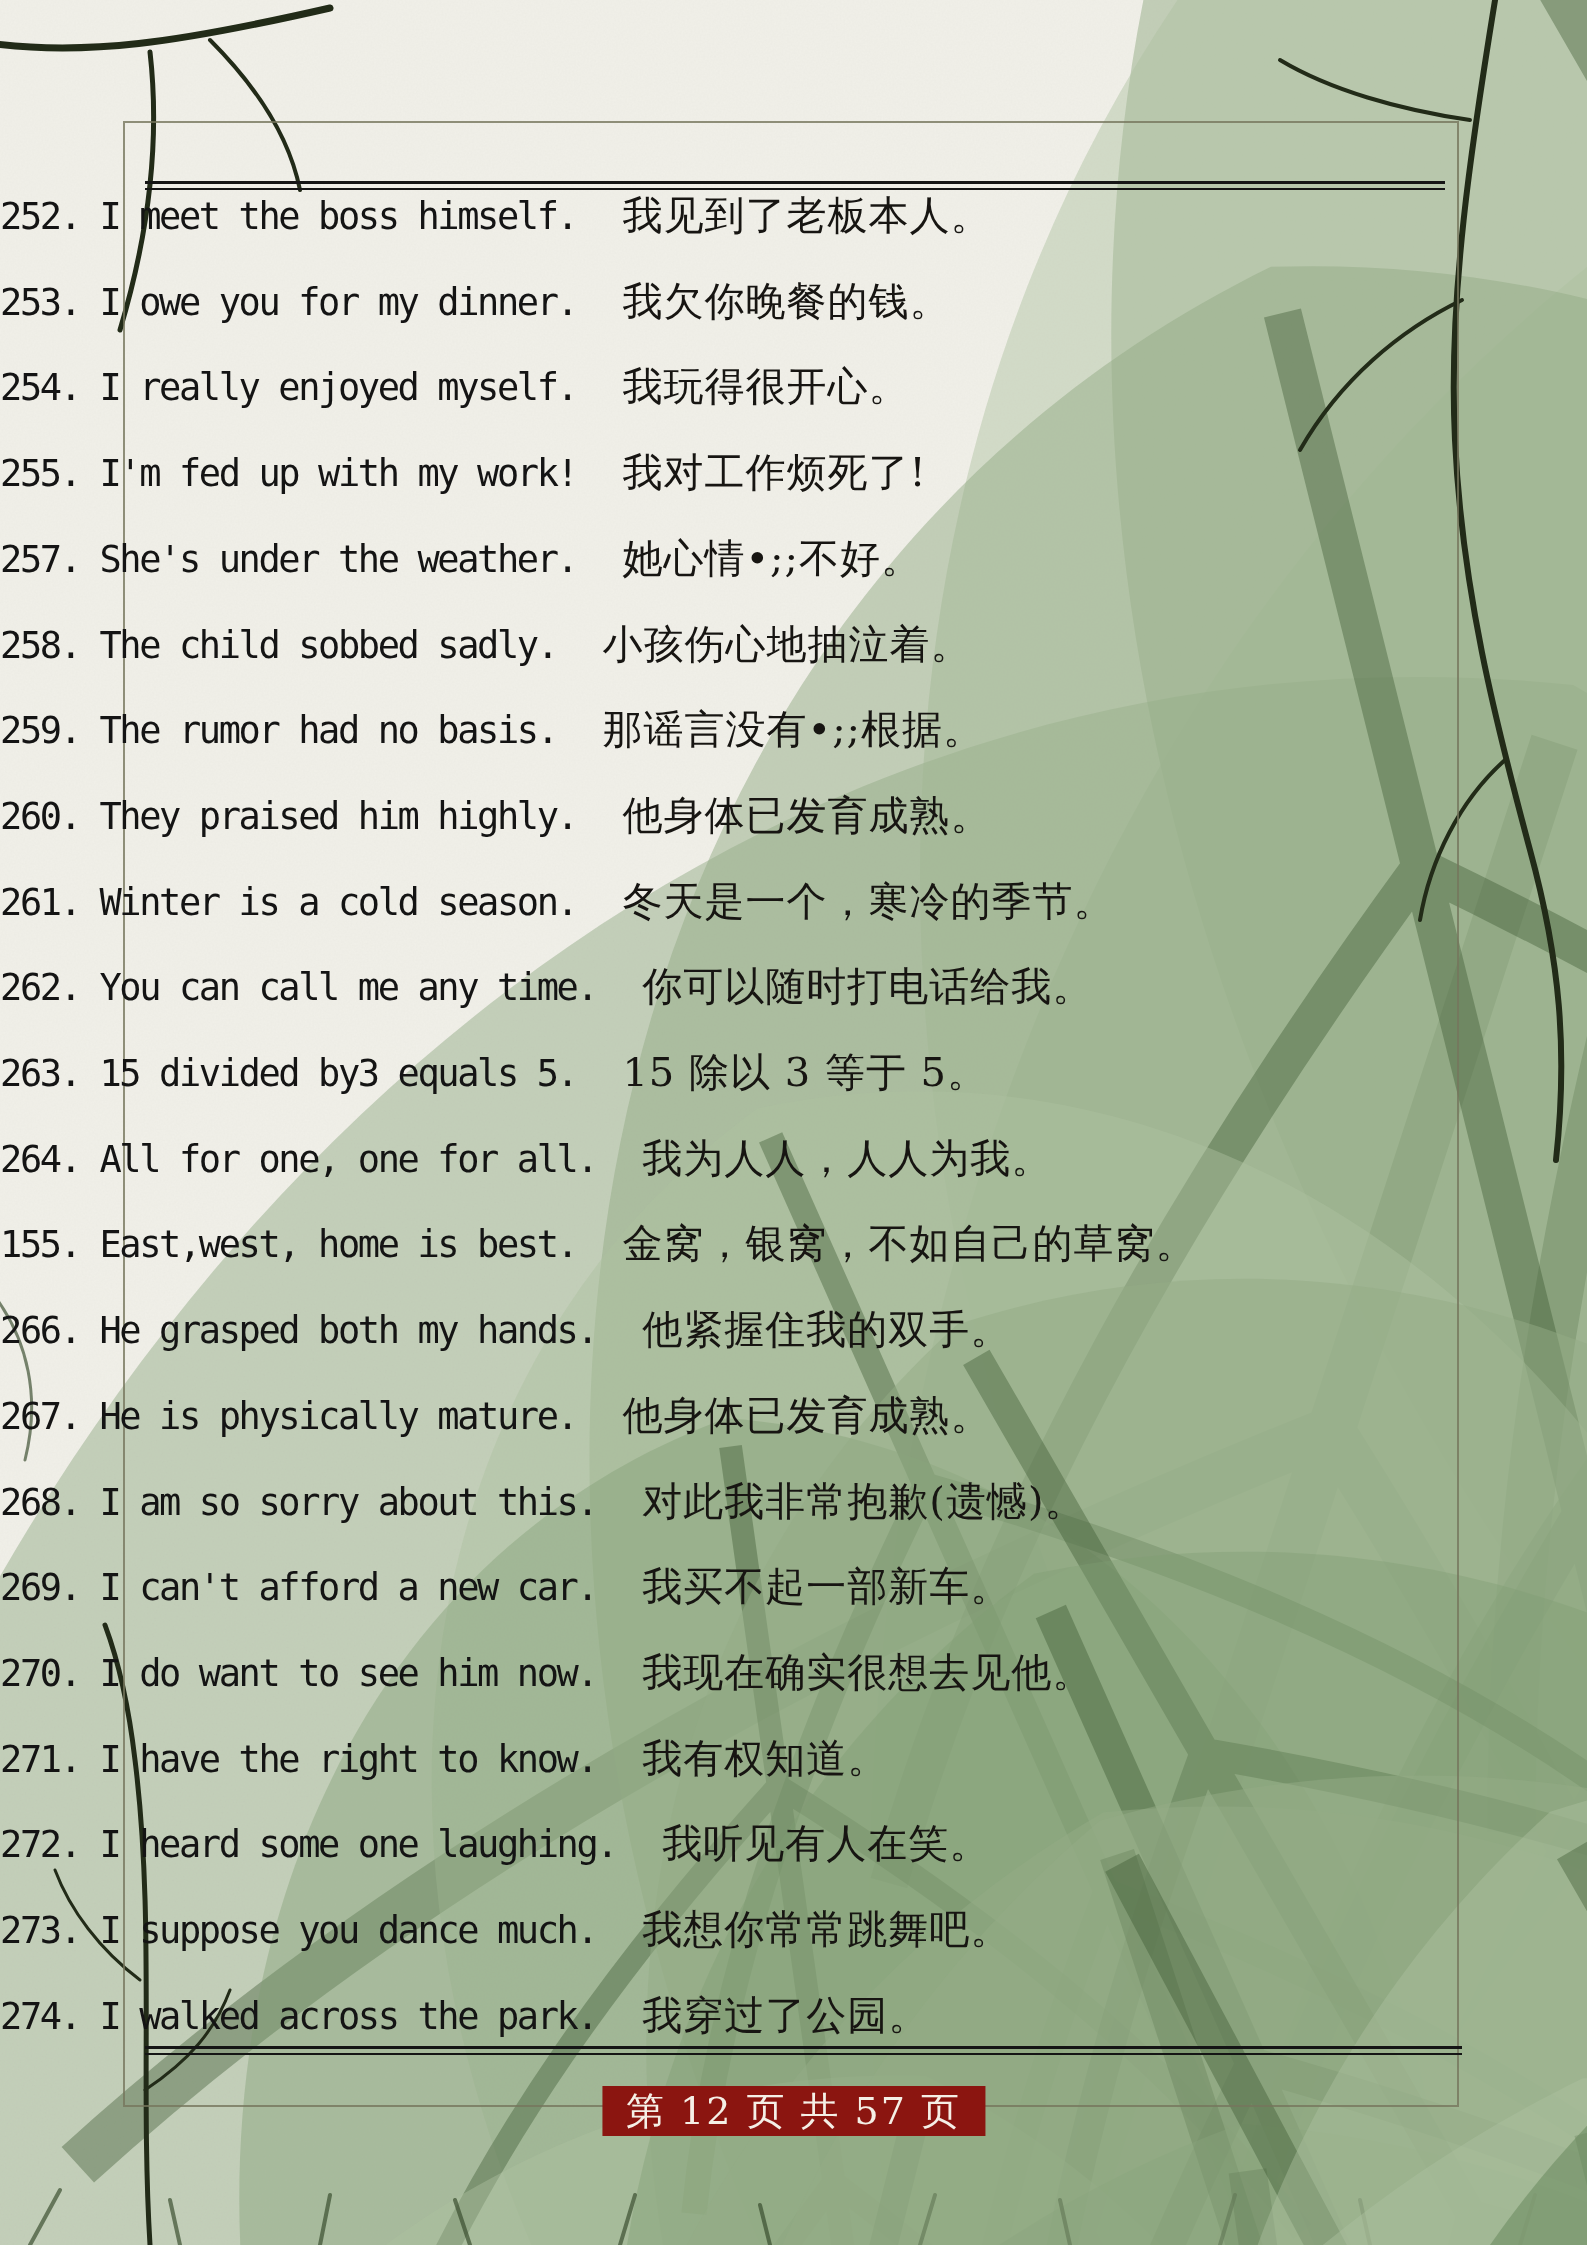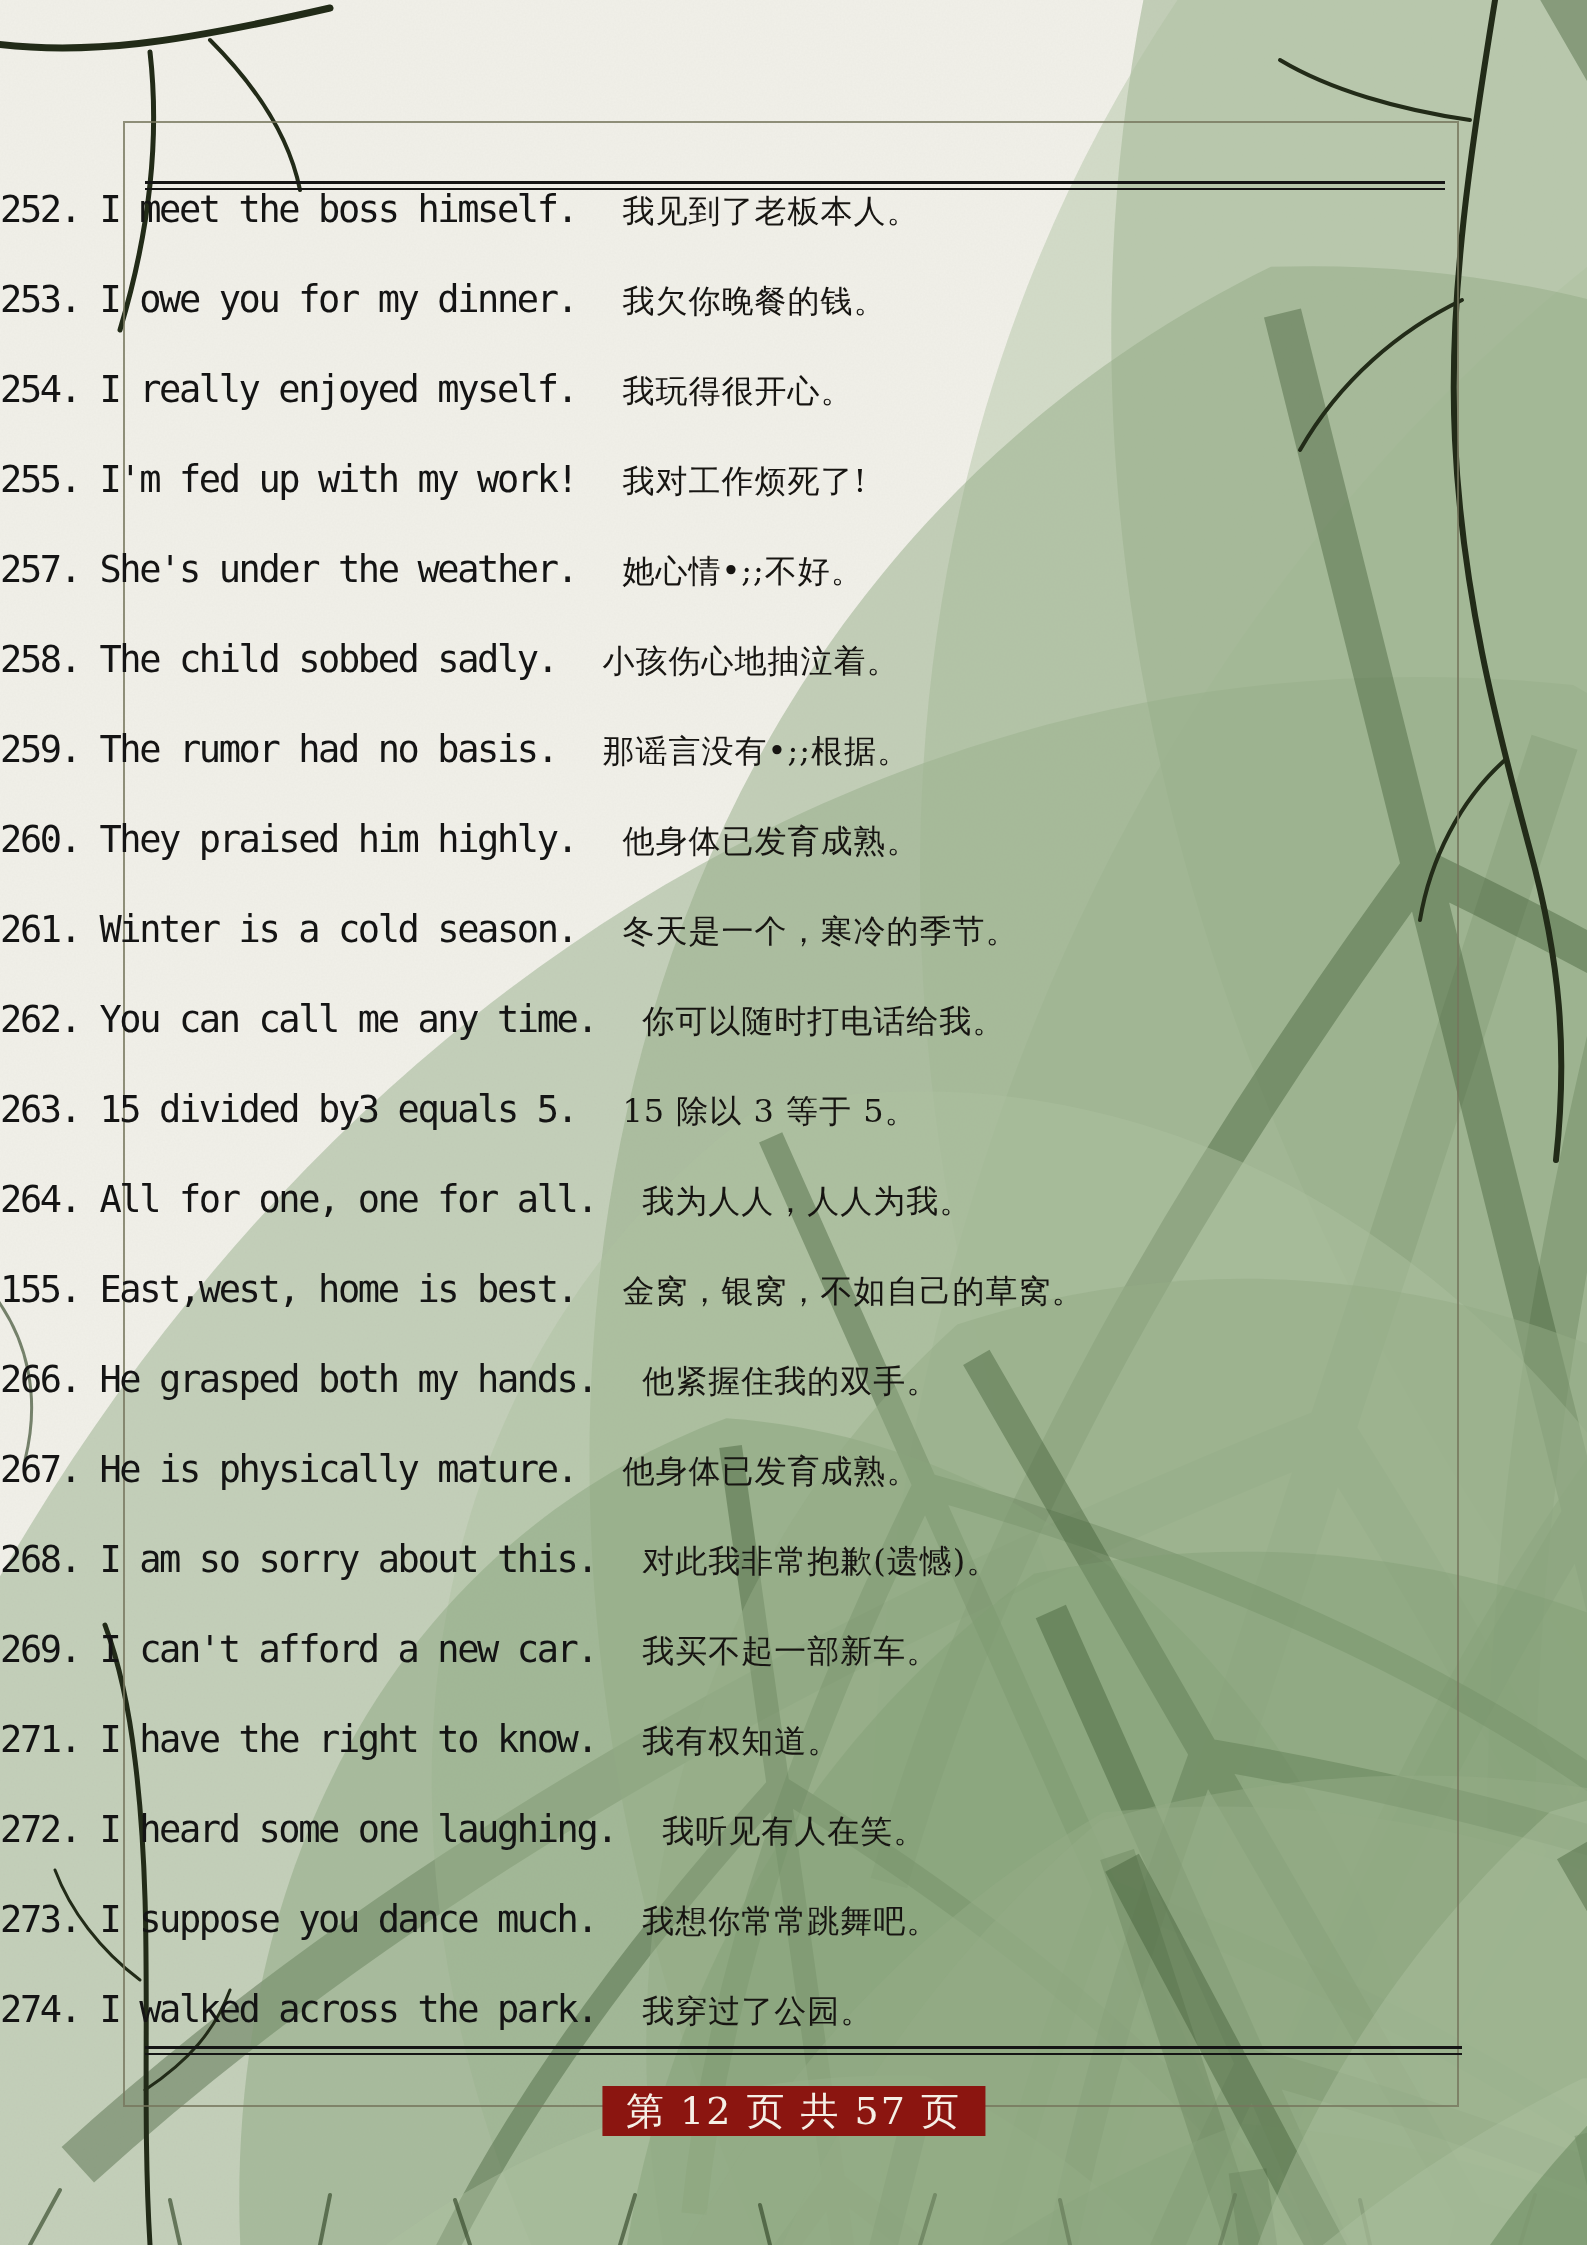--- a/index.html
+++ b/index.html
@@ -39,21 +39,21 @@
   }
   .row{
     display:flex;align-items:baseline;height:54px;white-space:nowrap;
   }
   .en{
     font-family:"DejaVu Sans Mono","Liberation Mono",monospace;
     font-size:37px;letter-spacing:-2.4px;color:var(--ink);
   }
   .zh{
     font-family:"DejaVu Serif","Liberation Serif",serif;
-    font-size:32px;color:#171512;margin-left:46px;letter-spacing:1px;
+    font-size:40px;color:#171512;margin-left:46px;letter-spacing:1px;
   }
   
   .badge{
     position:absolute;left:50%;top:2086px;transform:translateX(-50%);
     background:var(--badge);color:var(--badgetext);z-index:6;
     font-family:"DejaVu Serif","Liberation Serif",serif;
     font-size:38px;letter-spacing:2px;line-height:50px;height:50px;padding:0 24px;
     white-space:nowrap;
   }
 </style>
@@ -304,20 +304,24 @@
   <div class="row">
     <span class="en">268. I am so sorry about this.</span>
     <span class="zh">对此我非常抱歉(遗憾)。</span>
   </div>
 
   <div class="row">
     <span class="en">269. I can't afford a new car.</span>
     <span class="zh">我买不起一部新车。</span>
   </div>
 
+  <div class="row">
+    <span class="en">270. I do want to see him now.</span>
+    <span class="zh">我现在确实很想去见他。</span>
+  </div>
 
   <div class="row">
     <span class="en">271. I have the right to know.</span>
     <span class="zh">我有权知道。</span>
   </div>
 
   <div class="row">
     <span class="en">272. I heard some one laughing.</span>
     <span class="zh">我听见有人在笑。</span>
   </div>

